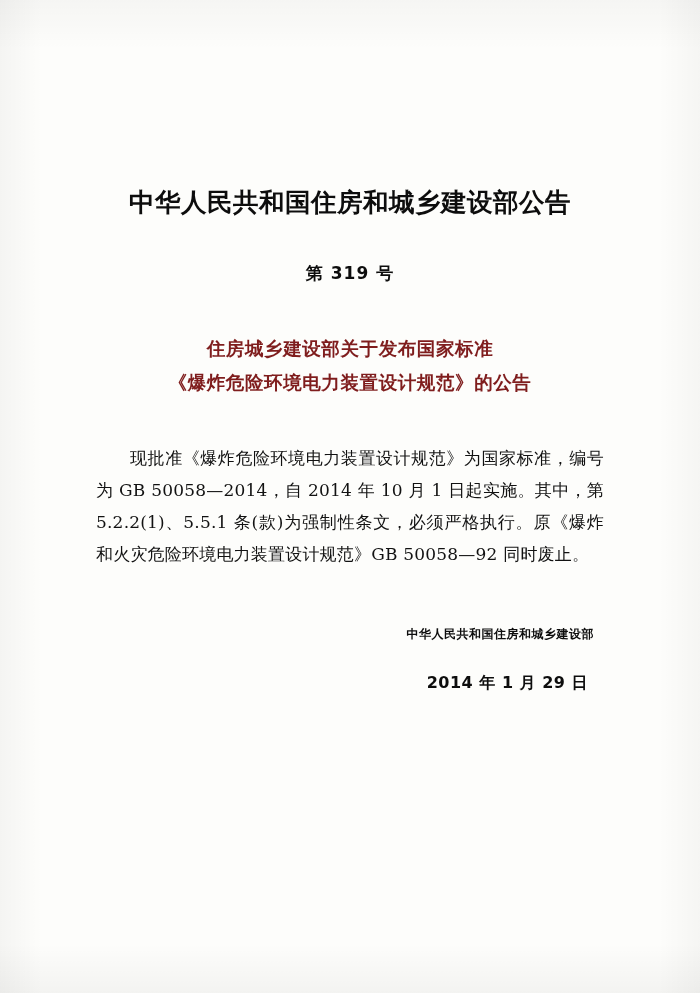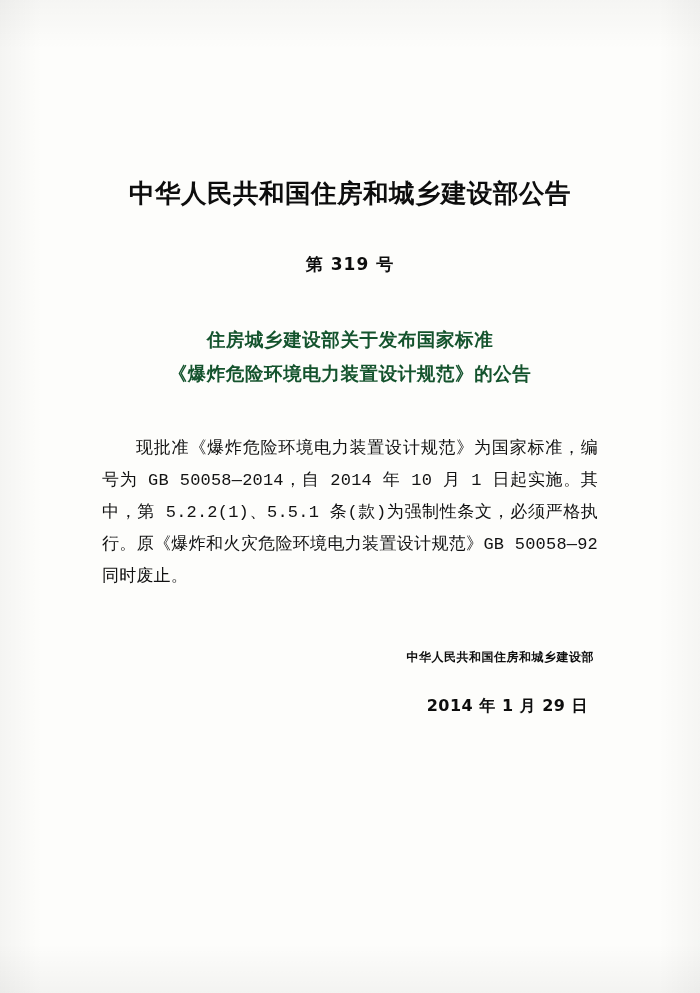--- a/index.html
+++ b/index.html
@@ -27,21 +27,21 @@
     inset: 0;
     background:
       linear-gradient(90deg, rgba(0,0,0,0.035) 0%, rgba(0,0,0,0.0) 6%, rgba(0,0,0,0.0) 94%, rgba(0,0,0,0.03) 100%),
       linear-gradient(180deg, rgba(0,0,0,0.03) 0%, rgba(0,0,0,0.0) 5%, rgba(0,0,0,0.0) 95%, rgba(0,0,0,0.04) 100%);
     pointer-events: none;
   }
   .content {
     position: absolute;
     left: 88px;
     right: 88px;
-    top: 4px;
+    top: 13px;
   }
 
   .doc-title {
     text-align: center;
     font-family: "DejaVu Sans", "Liberation Sans", sans-serif;
     font-weight: 700;
     font-size: 25.5px;
     letter-spacing: 0.5px;
     margin-top: 172px;
     color: #0d0d0d;
@@ -60,35 +60,34 @@
   .subtitle-block {
     margin-top: 47px;
     text-align: center;
   }
   .subtitle-line {
     font-family: "DejaVu Sans", "Liberation Sans", sans-serif;
     font-weight: 700;
     font-size: 18.5px;
     line-height: 34px;
     letter-spacing: 0.6px;
-    color: #14532d;
+    color: #7f1d1d;
   }
 
   .body-block {
     margin-top: 42px;
     font-size: 17px;
     line-height: 32px;
     letter-spacing: 0.2px;
     text-align: justify;
     color: #121212;
   }
   .body-para {
     text-indent: 34px;
-    margin: 14px;
-    font-family: Liberation Mono, monospace;
+    margin: 8px;
   }
   .body-para + .body-para {
     margin-top: 7px;
   }
 
   .signature-block {
     margin-top: 56px;
     text-align: right;
     padding-right: 18px;
   }

